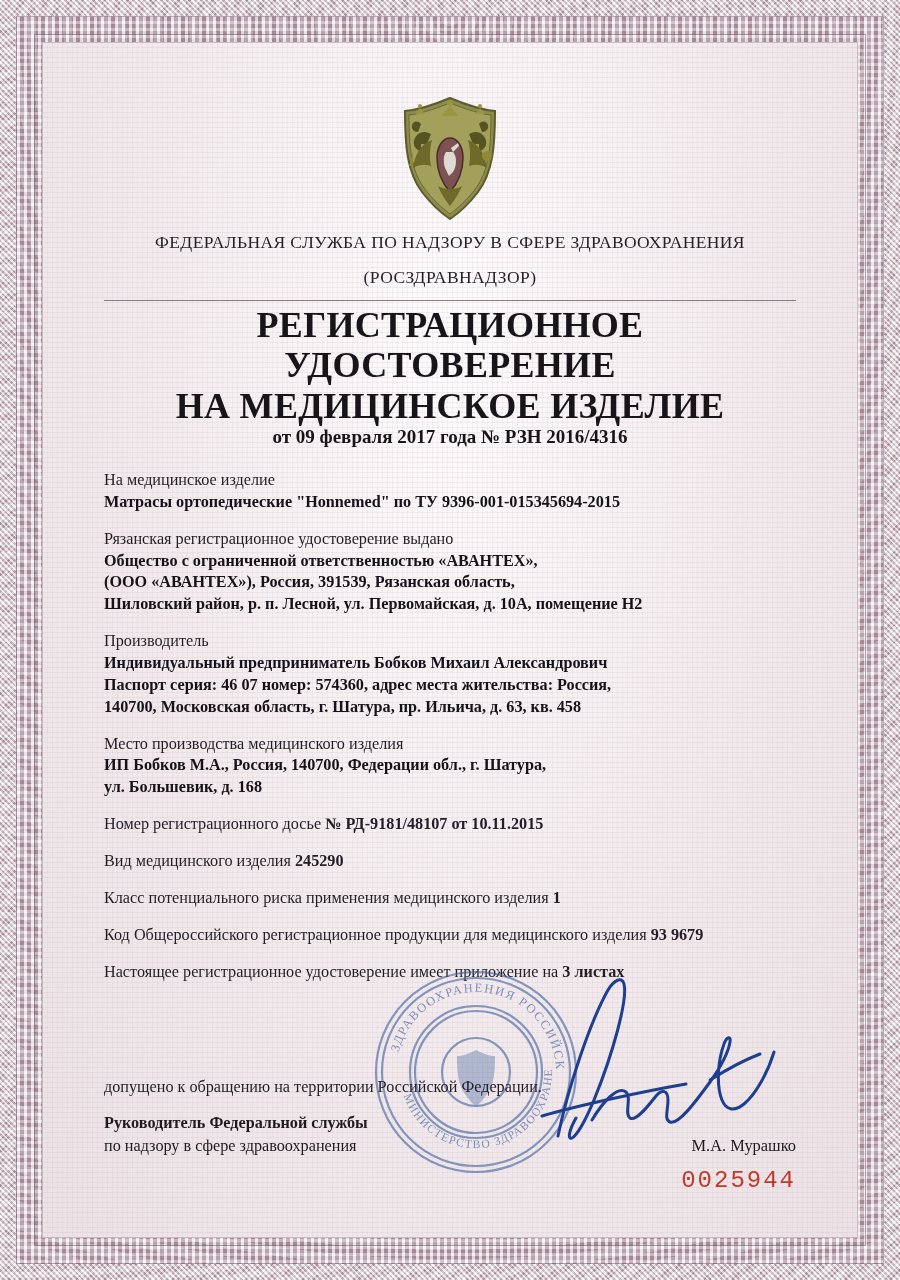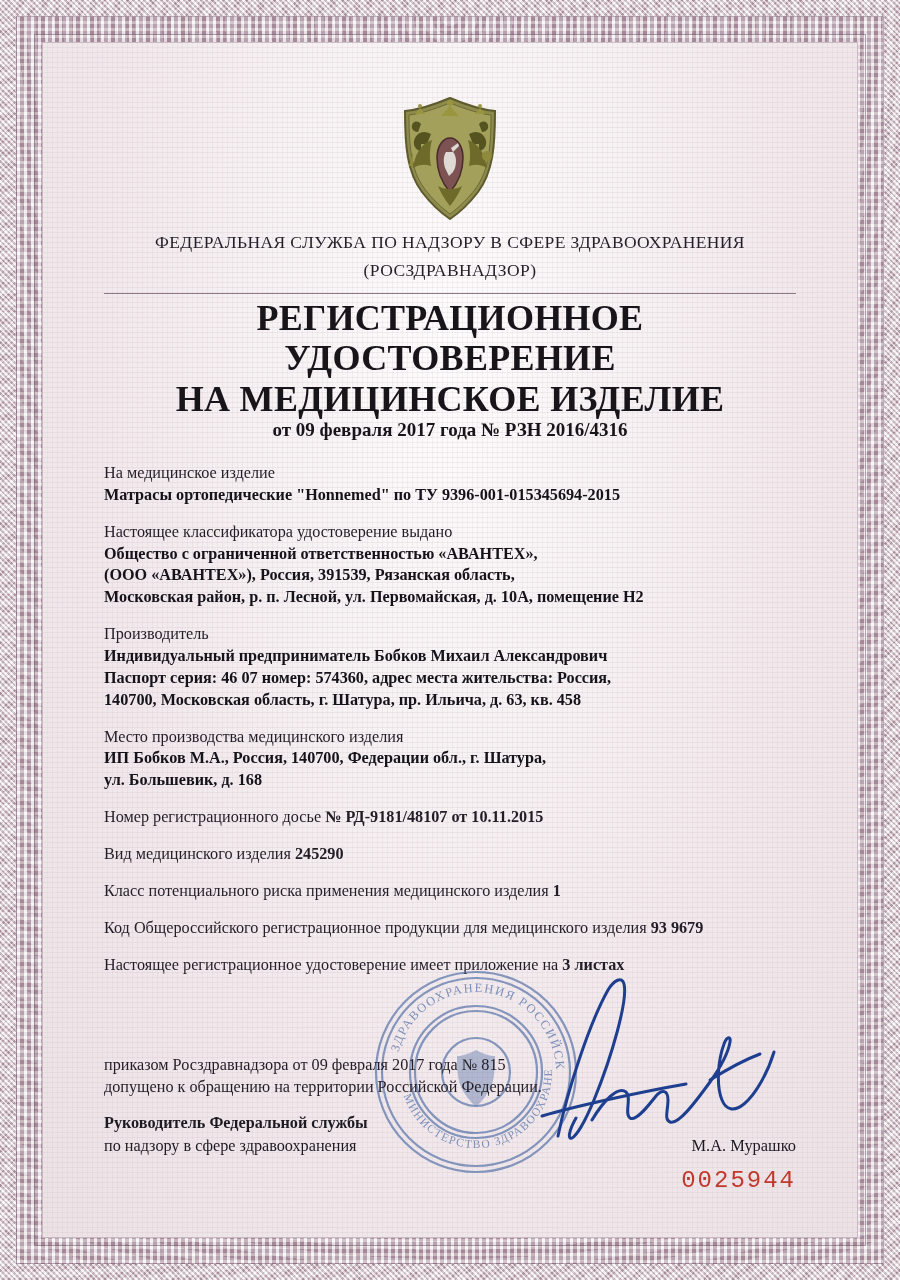--- a/index.html
+++ b/index.html
@@ -95,21 +95,21 @@
   .agency {
     text-align: center;
     margin-top: 10px;
     font-size: 17.5px;
     letter-spacing: 0.4px;
     color: #241f28;
     font-variant: normal;
   }
   .agency .line2 {
     display: block;
-    margin-top: 7px;
+    margin-top: 14px;
   }
 
   .rule {
     margin: 12px 0 0 0;
     border: none;
     border-top: 1px solid #8d7886;
     height: 0;
   }
 
   .title {
@@ -263,25 +263,25 @@
       <div class="body">
 
         <div class="block">
           <div class="label">На медицинское изделие</div>
           <div class="value">
             <div>Матрасы ортопедические "Honnemed" по ТУ 9396-001-015345694-2015</div>
           </div>
         </div>
 
         <div class="block">
-          <div class="label">Настоящее классификатора удостоверение выдано</div>
+          <div class="label">Рязанская регистрационное удостоверение выдано</div>
           <div class="value">
             <div>Общество с ограниченной ответственностью «АВАНТЕХ»,</div>
             <div>(ООО «АВАНТЕХ»), Россия, 391539, Рязанская область,</div>
-            <div>Московская район, р. п. Лесной, ул. Первомайская, д. 10А, помещение Н2</div>
+            <div>Шиловский район, р. п. Лесной, ул. Первомайская, д. 10А, помещение Н2</div>
           </div>
         </div>
 
         <div class="block">
           <div class="label">Производитель</div>
           <div class="value">
             <div>Индивидуальный предприниматель Бобков Михаил Александрович</div>
             <div>Паспорт серия: 46 07 номер: 574360, адрес места жительства: Россия,</div>
             <div>140700, Московская область, г. Шатура, пр. Ильича, д. 63, кв. 458</div>
           </div>
@@ -343,21 +343,20 @@
       <g fill="none" stroke="#1e3f8f" stroke-width="3" stroke-linecap="round">
         <path d="M86 176 C96 128 118 62 136 30 C142 20 150 16 152 24 C156 40 140 96 122 140 C112 164 104 176 100 178 C96 180 96 172 104 158"></path>
         <path d="M70 156 C104 146 168 132 214 124"></path>
         <path d="M120 160 C132 140 146 126 154 132 C160 137 152 154 158 158 C164 162 176 146 184 136 C190 129 196 130 196 140 C196 150 192 160 198 162 C206 165 222 144 238 122 C248 108 256 94 258 82 C259 76 255 76 252 84 C246 100 244 126 250 140 C254 150 262 152 272 144 C284 134 296 112 302 92"></path>
         <path d="M238 120 C254 110 272 100 288 94"></path>
       </g>
     </svg>
 
     <div class="footer">
       <div class="order-text">
-        <div>приказом Росздравнадзора от 09 февраля 2017 года № 815</div>
         <div>допущено к обращению на территории Российской Федерации.</div>
       </div>
       <div class="sign-row">
         <div class="sign-left">
           <div class="strong">Руководитель Федеральной службы</div>
           <div>по надзору в сфере здравоохранения</div>
         </div>
         <div class="sign-name">М.А. Мурашко</div>
       </div>
       <div class="serial">0025944</div>

